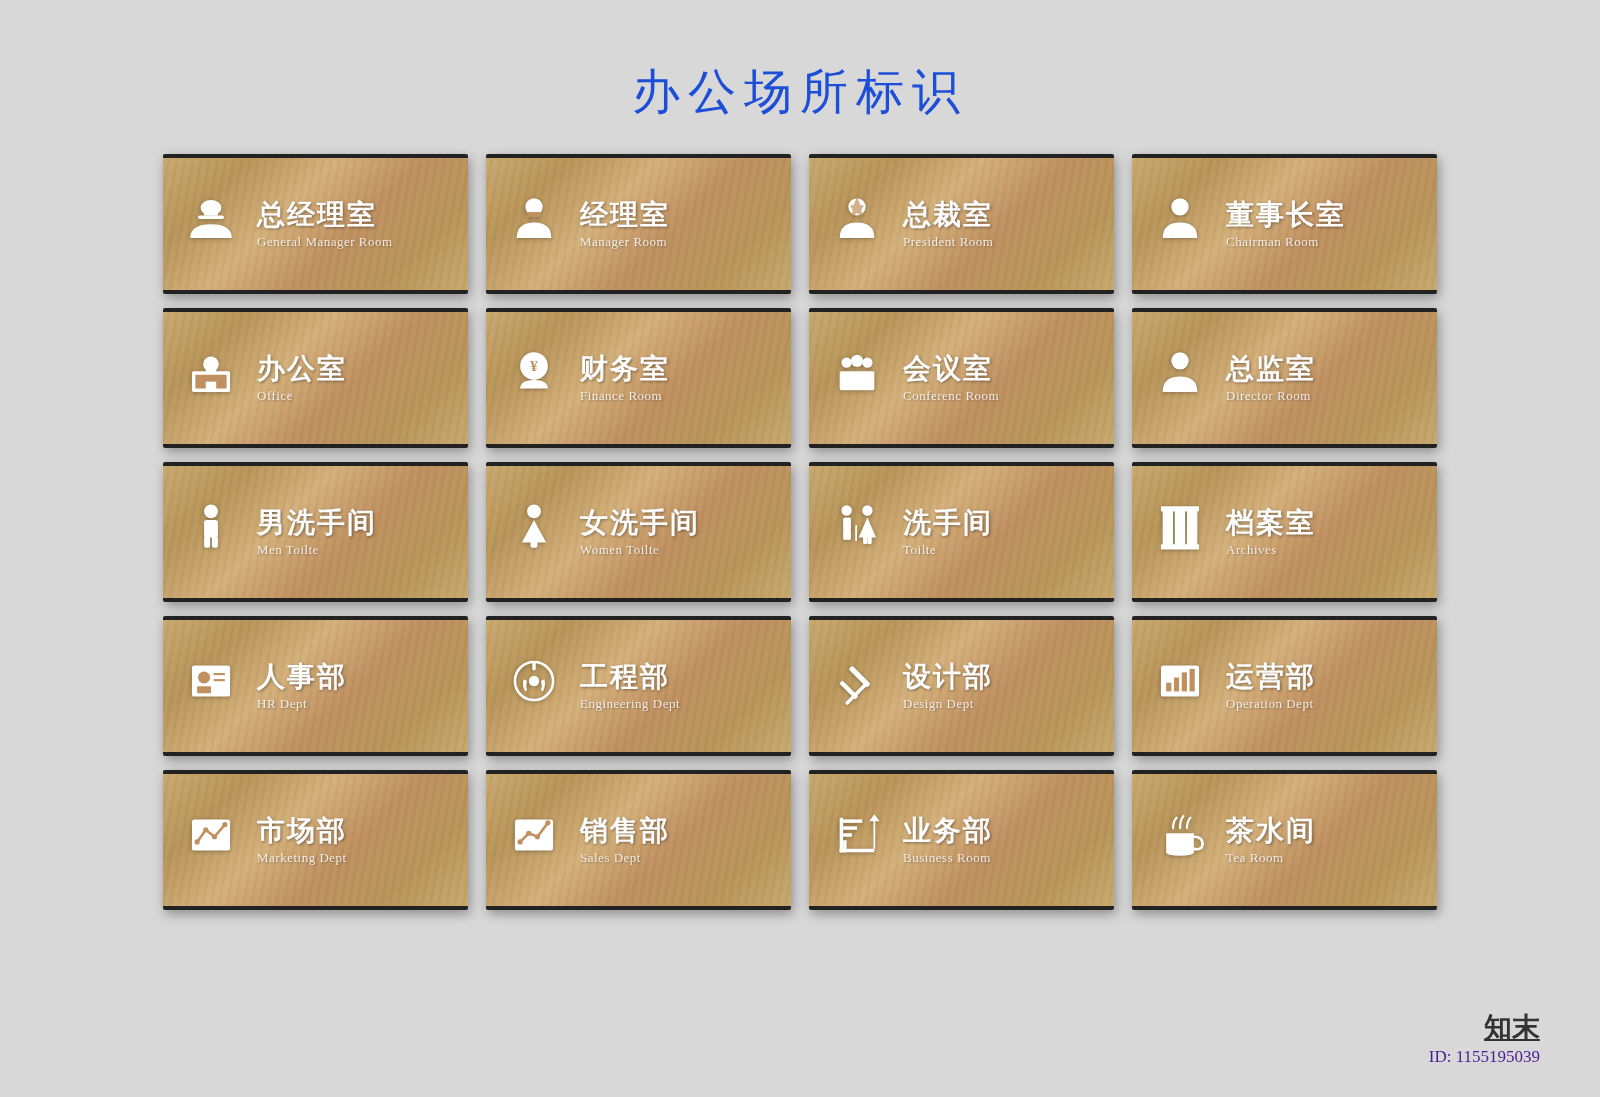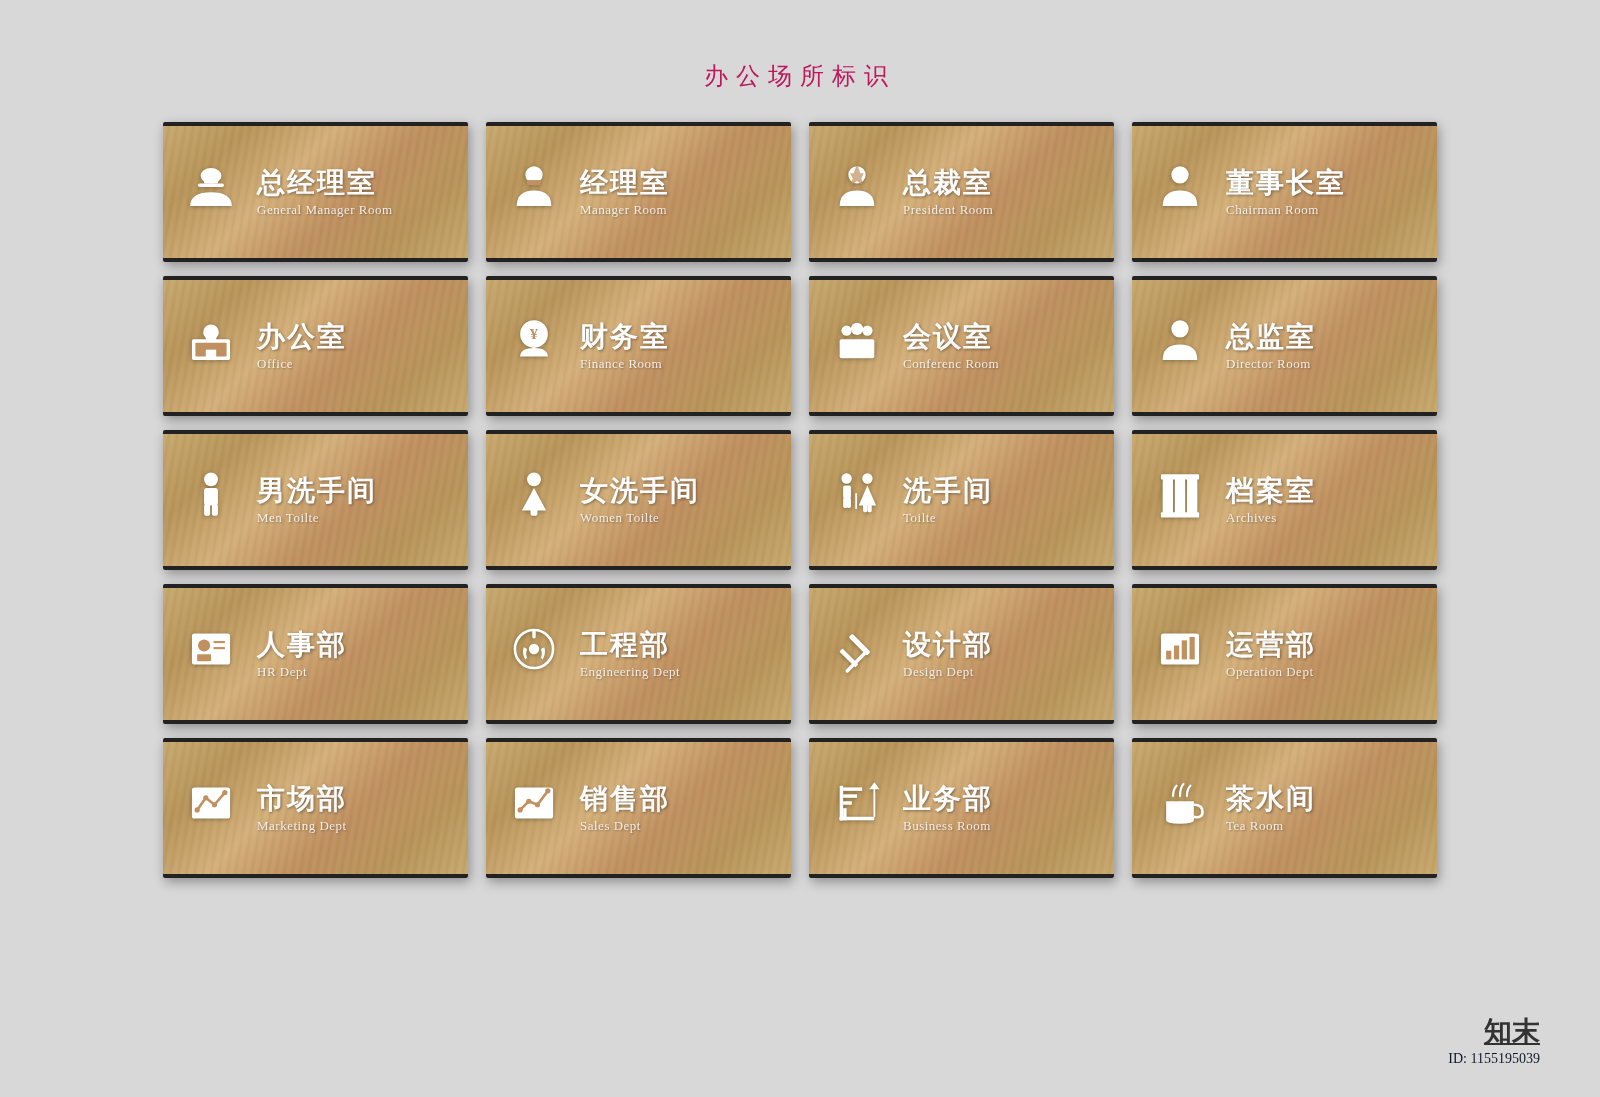--- a/index.html
+++ b/index.html
@@ -11,22 +11,22 @@
       font-family: 'SimSun', 'Microsoft YaHei', serif;
       overflow: hidden;
       position: relative;
       display: flex;
       flex-direction: column;
       align-items: center;
       justify-content: flex-start;
     }
 
     .page-title {
-      font-size: 24px;
-      color: #be185d;
+      font-size: 48px;
+      color: #1d4ed8;
       margin-top: 60px;
       margin-bottom: 30px;
       letter-spacing: 8px;
       font-weight: normal;
     }
 
     .grid {
       display: grid;
       grid-template-columns: repeat(4, 305px);
       grid-template-rows: repeat(5, 140px);
@@ -113,22 +113,22 @@
     }
 
     .logo-text {
       font-size: 28px;
       color: #333;
       font-weight: bold;
       text-decoration: underline;
     }
 
     .logo-id {
-      font-size: 14px;
-      color: #0f172a;
+      font-size: 17px;
+      color: #4c1d95;
     }
   </style>
 </head>
 <body>
 
 <h1 class="page-title">办公场所标识</h1>
 
 <div class="grid" id="signs-grid">
 <div class="sign">
       <div class="sign-icon"><svg class="icon-svg" viewBox="0 0 60 60">

